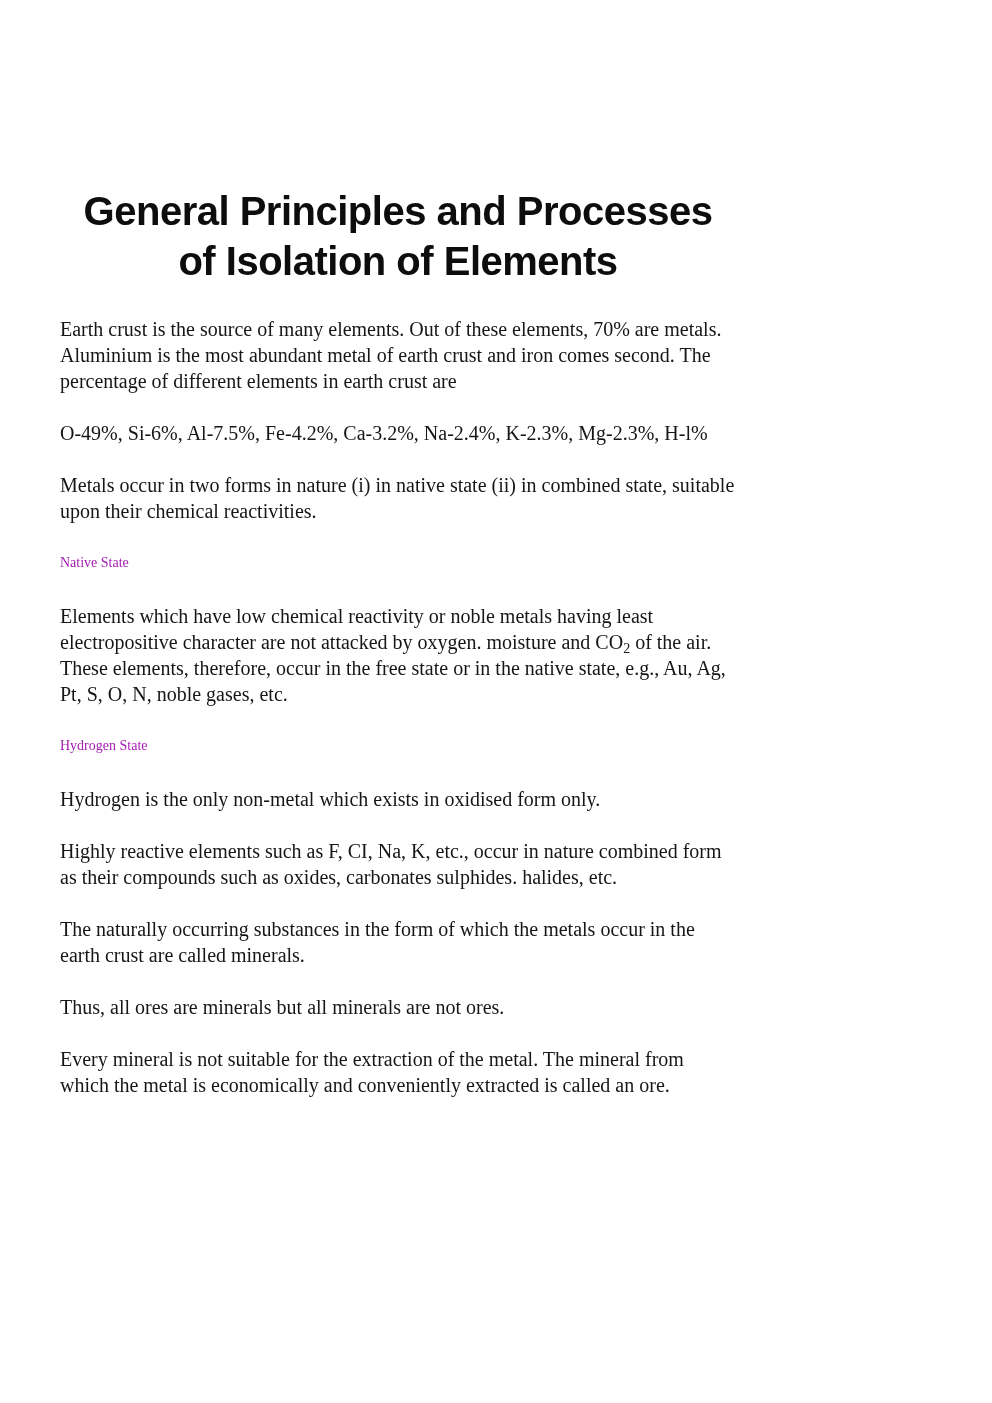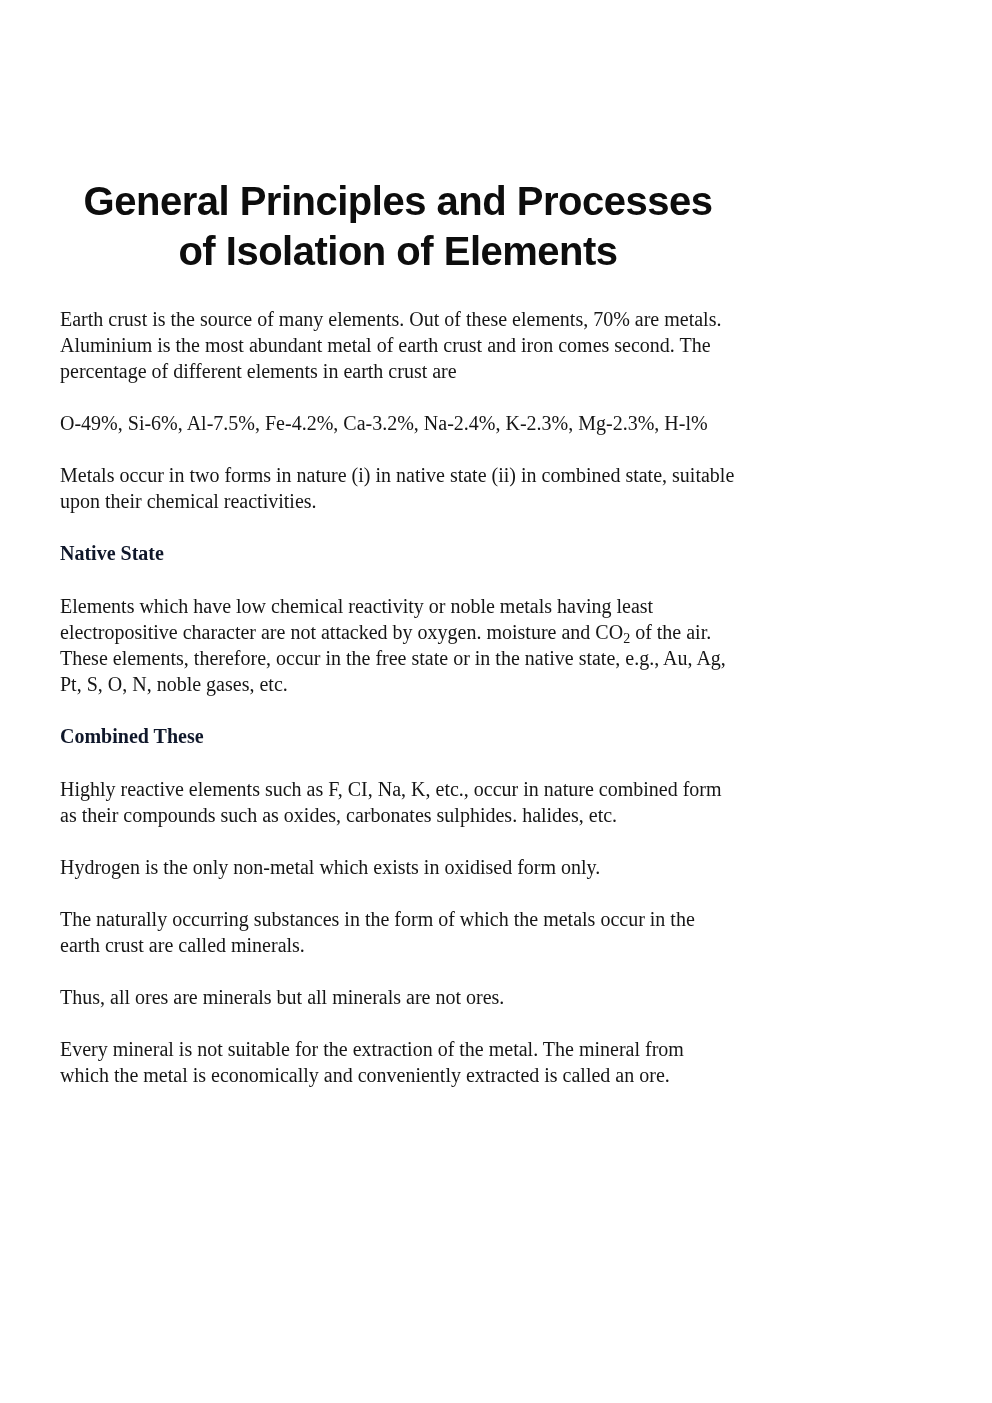--- a/index.html
+++ b/index.html
@@ -12,45 +12,45 @@
     height: 1403px;
     position: relative;
     font-family: "Liberation Serif", serif;
     color: #161616;
     -webkit-font-smoothing: antialiased;
   }
   .page {
     box-sizing: border-box;
     width: 798px;
     height: 1403px;
-    padding: 6px 62px 0 60px;
+    padding: 16px 62px 0 60px;
     overflow: hidden;
   }
   .doc-title {
     font-family: "Liberation Sans", sans-serif;
     font-weight: bold;
     font-size: 40px;
     line-height: 50px;
     color: #0d0d0d;
     text-align: center;
     margin: 170px auto 30px auto;
     max-width: 800px;
     letter-spacing: -0.5px;
   }
   p {
     font-size: 20px;
     line-height: 26px;
     margin: 17px 0 26px 0;
   }
   h2 {
     font-family: "Liberation Serif", serif;
-    font-size: 20px;
+    font-size: 14px;
     line-height: 26px;
-    font-weight: bold;
-    color: #0f172a;
+    font-weight: normal;
+    color: #a21caf;
     margin: 0 0 27px 0;
   }
   sub {
     font-size: 14px;
     line-height: 0;
     vertical-align: -4px;
   }
 </style>
 </head>
 <body>
@@ -62,25 +62,25 @@
   <p>Earth crust is the source of many elements. Out of these elements, 70% are metals. Aluminium is the most abundant metal of earth crust and iron comes second. The percentage of different elements in earth crust are</p>
 
   <p>O-49%, Si-6%, Al-7.5%, Fe-4.2%, Ca-3.2%, Na-2.4%, K-2.3%, Mg-2.3%, H-l%</p>
 
   <p>Metals occur in two forms in nature (i) in native state (ii) in combined state, suitable upon their chemical reactivities.</p>
 
   <h2>Native State</h2>
 
   <p><span>Elements which have low chemical reactivity or noble metals having least electropositive character are not attacked by oxygen. moisture and CO</span><sub>2</sub><span> of the air. These elements, therefore, occur in the free state or in the native state, e.g., Au, Ag, Pt, S, O, N, noble gases, etc.</span></p>
 
-  <h2>Combined These</h2>
+  <h2>Hydrogen State</h2>
+
+  <p>Hydrogen is the only non-metal which exists in oxidised form only.</p>
 
   <p>Highly reactive elements such as F, CI, Na, K, etc., occur in nature combined form as their compounds such as oxides, carbonates sulphides. halides, etc.</p>
-
-  <p>Hydrogen is the only non-metal which exists in oxidised form only.</p>
 
 
   <p>The naturally occurring substances in the form of which the metals occur in the earth crust are called minerals.</p>
 
   <p>Thus, all ores are minerals but all minerals are not ores.</p>
 
   <p>Every mineral is not suitable for the extraction of the metal. The mineral from which the metal is economically and conveniently extracted is called an ore.</p>
 
 </div>
 

